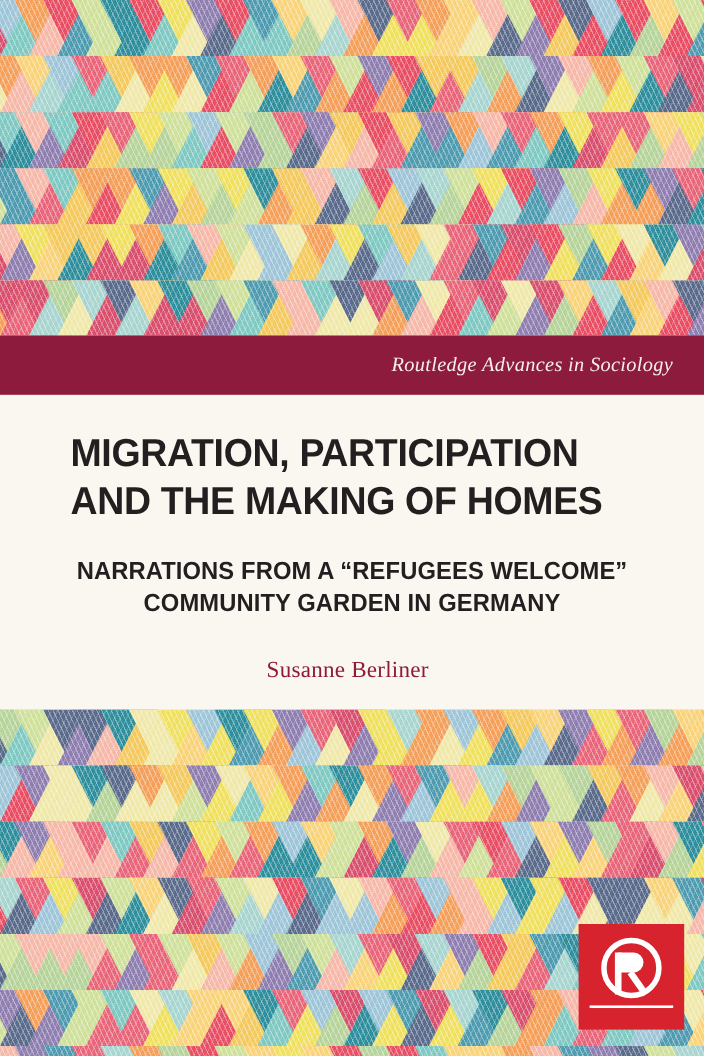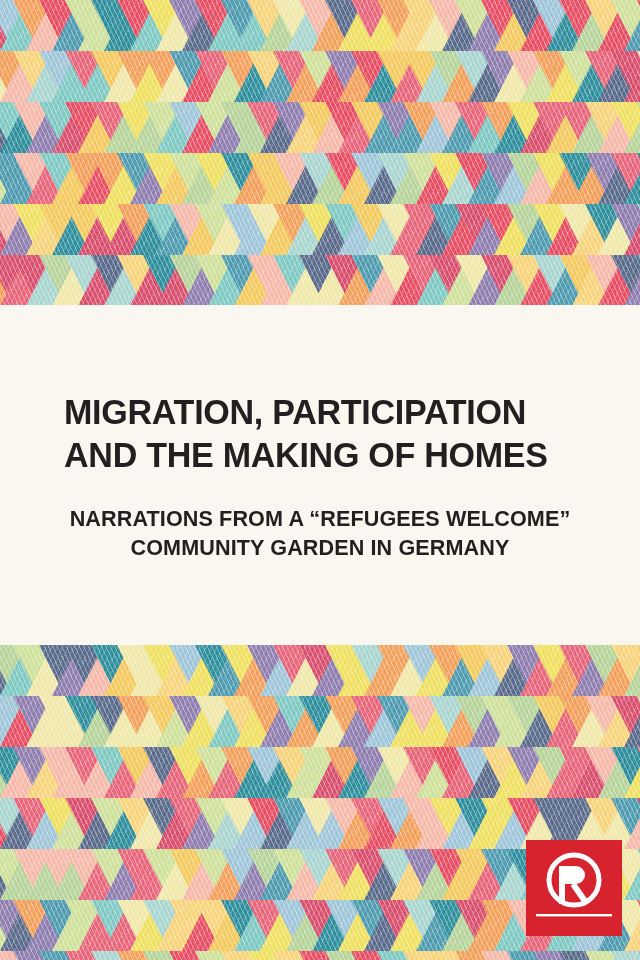--- a/index.html
+++ b/index.html
@@ -463,30 +463,34 @@
           <div class="tri down" style="left: 585px; border-top-color: rgb(246, 184, 168);"></div>
           <div class="tri up" style="left: 598px; border-bottom-color: rgb(233, 79, 100);"></div>
           <div class="tri down" style="left: 611px; border-top-color: rgb(91, 107, 140);"></div>
           <div class="tri up" style="left: 624px; border-bottom-color: rgb(143, 127, 176);"></div>
           <div class="tri down" style="left: 637px; border-top-color: rgb(79, 155, 176);"></div>
         </div>
       </div>
     <div class="tex"></div>
   </div>
 
+  <div class="series-band">
+    <div class="series-text">Routledge Advances in Sociology</div>
+  </div>
 
   <div class="title-block">
     <h1 class="main-title">
       <span>MIGRATION, PARTICIPATION</span><br>
       <span>AND THE MAKING OF HOMES</span>
     </h1>
     <div class="subtitle">
       <span>NARRATIONS FROM A “REFUGEES WELCOME”</span><br>
       <span>COMMUNITY GARDEN IN GERMANY</span>
     </div>
+    <div class="author">Susanne Berliner</div>
   </div>
 
   <div class="pattern bottom">
     <div class="tri-rows">
         <div class="tri-row">
           <div class="tri down" style="left: -39px; border-top-color: rgb(127, 201, 194);"></div>
           <div class="tri up" style="left: -26px; border-bottom-color: rgb(91, 107, 140);"></div>
           <div class="tri down" style="left: -13px; border-top-color: rgb(182, 212, 154);"></div>
           <div class="tri up" style="left: 0px; border-bottom-color: rgb(127, 201, 194);"></div>
           <div class="tri down" style="left: 13px; border-top-color: rgb(207, 224, 154);"></div>

